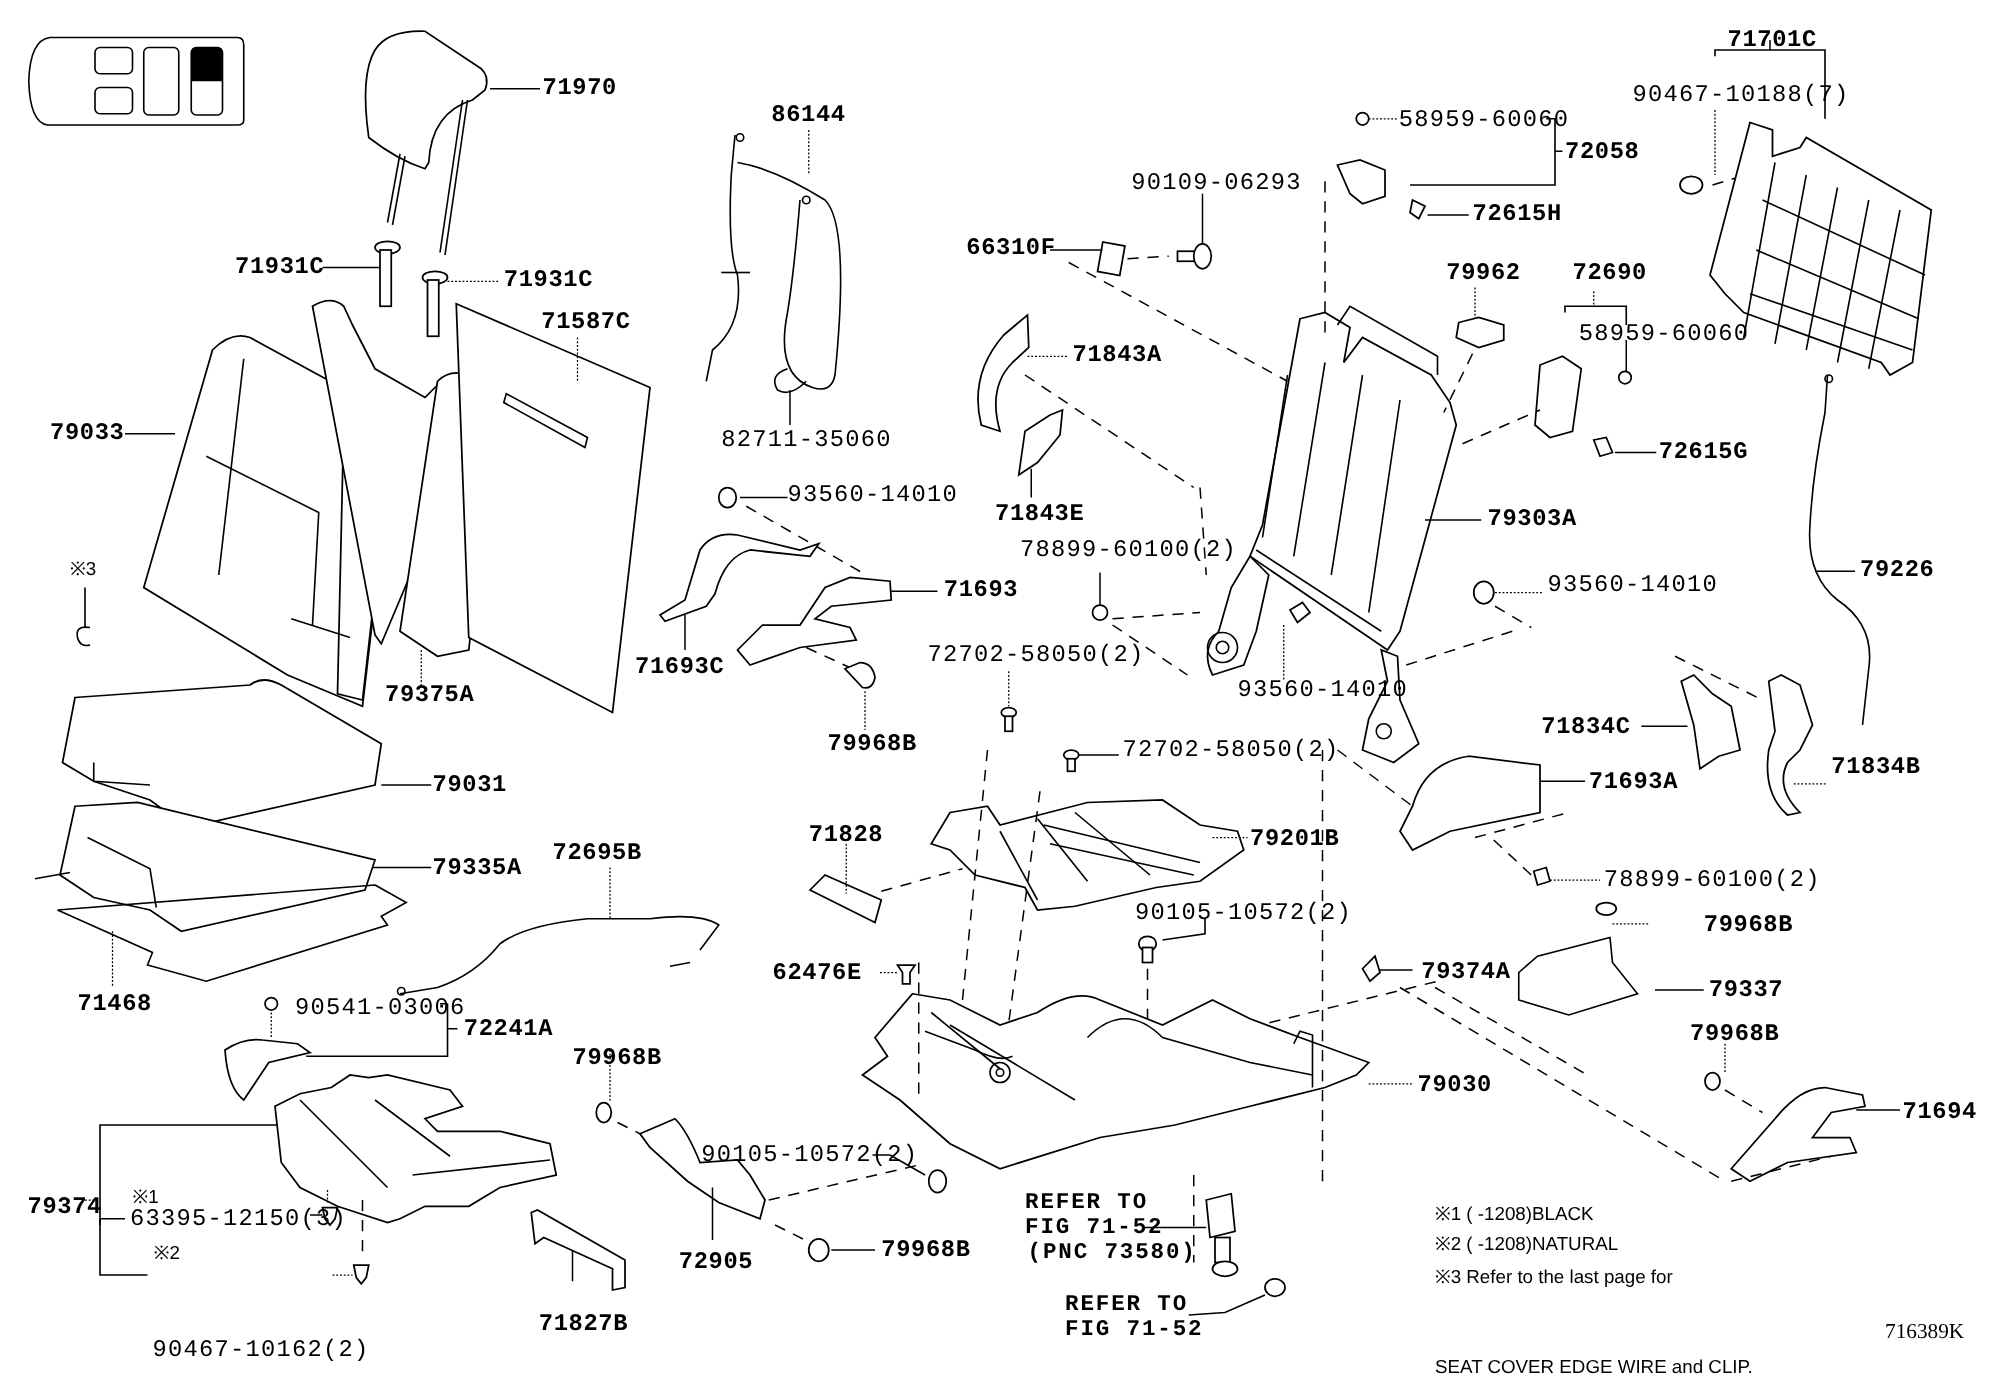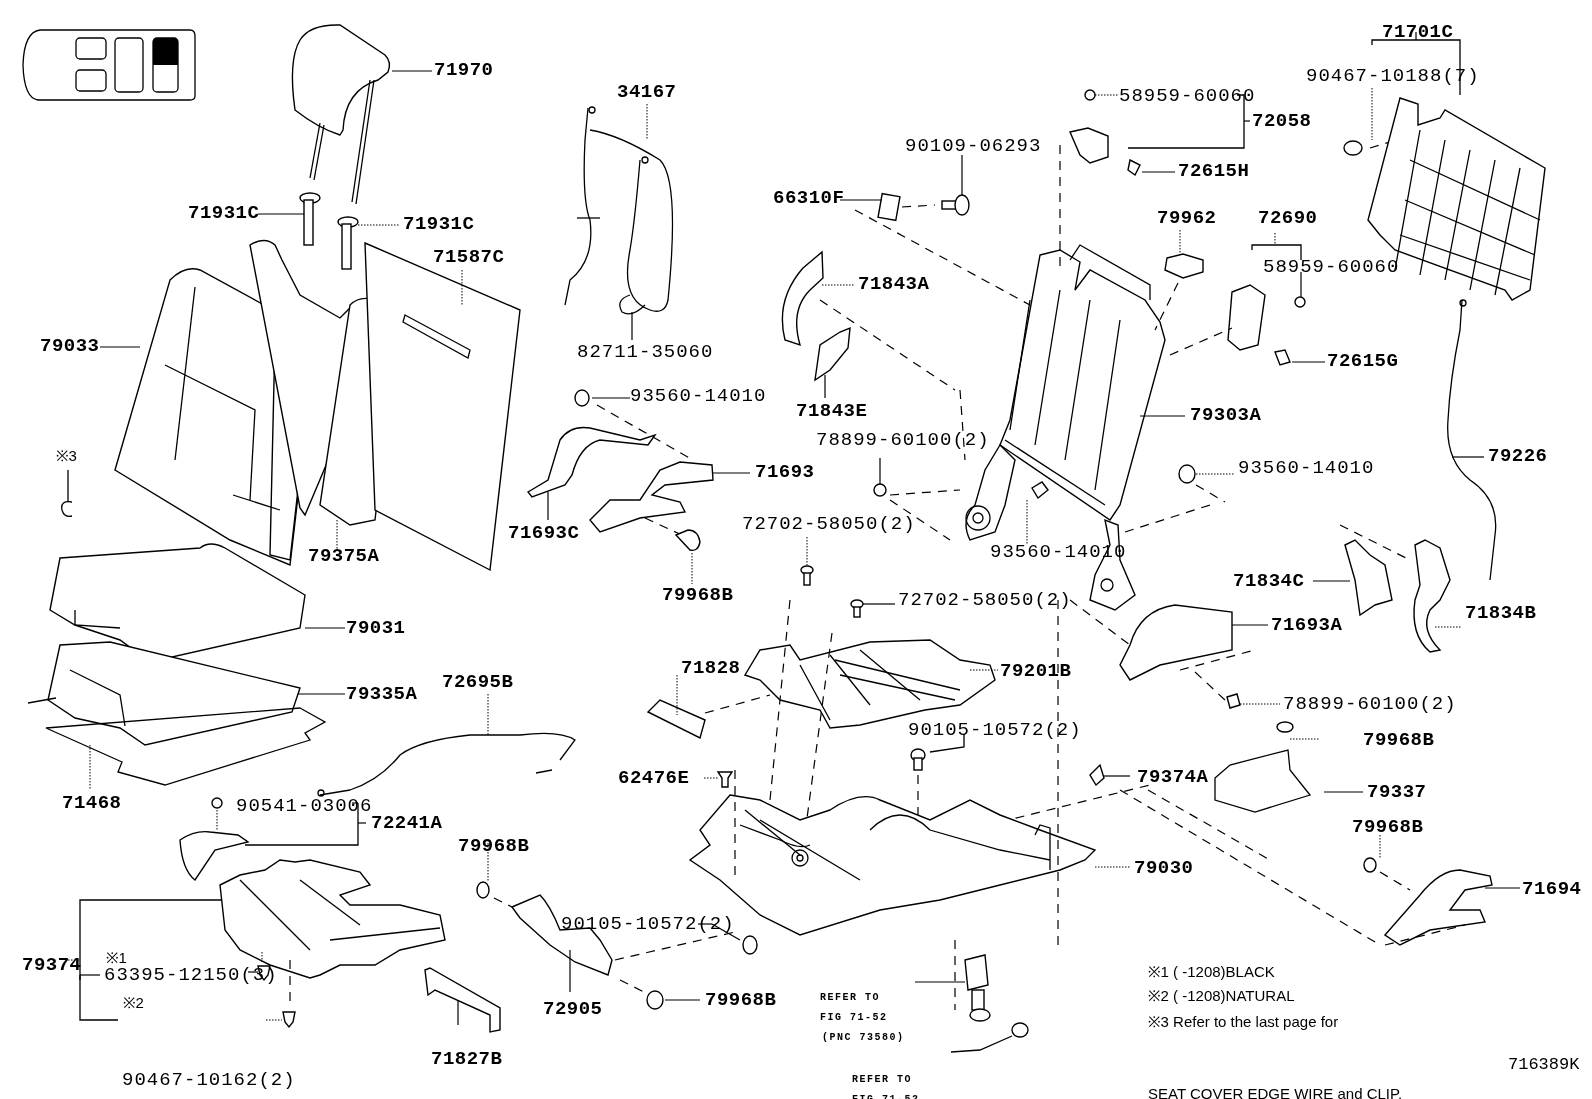--- a/index.html
+++ b/index.html
@@ -1,22 +1,22 @@
 <!DOCTYPE html>
 <html><head>
 <meta charset="utf-8">
 <style>
   html, body { margin:0; padding:0; background:#ffffff; }
   body { width:1592px; height:1099px; position:relative; overflow:hidden; font-family:"DejaVu Sans Mono", monospace; color:#000; }
   #diagram { position:absolute; left:0; top:0; width:1592px; height:1099px; }
   .lbl { position:absolute; font-family:"Liberation Mono", "DejaVu Sans Mono", monospace; font-weight:bold; font-size:19px; line-height:20px; white-space:nowrap; letter-spacing:0.5px; cursor:pointer; }
   .lbl.small { font-size:19px; font-weight:normal; letter-spacing:1px; }
-  .lbl.ref { font-family:"Liberation Mono", "DejaVu Sans Mono", monospace; font-size:10px; font-weight:bold; letter-spacing:1.5px; line-height:20px;margin-top:36px; }
+  .lbl.ref { font-family:"Liberation Mono", "DejaVu Sans Mono", monospace; font-size:18px; font-weight:bold; letter-spacing:1.5px; line-height:20px; }
   .note { position:absolute; font-family:"Liberation Sans", sans-serif; font-size:15px; line-height:20px; white-space:nowrap; }
-  .fig-id { position:absolute; font-family:Liberation Mono, monospace; font-size:17px; }
+  .fig-id { position:absolute; font-family:Liberation Serif, serif; font-size:17px; }
   svg .part { fill:#fff; stroke:#000; stroke-width:1.4; }
   svg .line { fill:none; stroke:#000; stroke-width:1.3; }
   svg .dash { fill:none; stroke:#000; stroke-width:1.2; stroke-dasharray:9 7; }
   svg .leader { fill:none; stroke:#000; stroke-width:1.2; }
   svg .dotted { fill:none; stroke:#000; stroke-width:1; stroke-dasharray:1.5 1.5; }
 </style>
 </head>
 <body>
 
 <svg id="diagram" viewBox="0 0 1592 1099" xmlns="http://www.w3.org/2000/svg">
@@ -353,21 +353,21 @@
     <path class="line" d="M951,1052 L980,1050 L1012,1036"></path>
   </g>
 </svg>
 
 <div class="lbl" style="left:434px;top:60px">71970</div>
 <div class="lbl" style="left:188px;top:203px">71931C</div>
 <div class="lbl" style="left:403px;top:214px">71931C</div>
 <div class="lbl" style="left:433px;top:247px">71587C</div>
 <div class="lbl" style="left:40px;top:336px">79033</div>
 <div class="lbl" style="left:308px;top:546px">79375A</div>
-<div class="lbl" style="left:617px;top:82px">34167</div>
+<div class="lbl" style="left:617px;top:82px">86144</div>
 <div class="lbl small" style="left:577px;top:342px">82711-35060</div>
 <div class="lbl small" style="left:630px;top:386px">93560-14010</div>
 <div class="lbl" style="left:755px;top:462px">71693</div>
 <div class="lbl" style="left:508px;top:523px">71693C</div>
 <div class="lbl" style="left:662px;top:585px">79968B</div>
 <div class="lbl" style="left:773px;top:188px">66310F</div>
 <div class="lbl small" style="left:905px;top:136px">90109-06293</div>
 <div class="lbl" style="left:858px;top:274px">71843A</div>
 <div class="lbl" style="left:796px;top:401px">71843E</div>
 <div class="lbl small" style="left:1119px;top:86px">58959-60060</div>
@@ -386,21 +386,21 @@
 <div class="lbl small" style="left:990px;top:542px">93560-14010</div>
 <div class="lbl small" style="left:742px;top:514px">72702-58050(2)</div>
 <div class="lbl small" style="left:898px;top:590px">72702-58050(2)</div>
 <div class="lbl" style="left:1233px;top:571px">71834C</div>
 <div class="lbl" style="left:1465px;top:603px">71834B</div>
 <div class="lbl" style="left:1271px;top:615px">71693A</div>
 <div class="lbl" style="left:346px;top:618px">79031</div>
 <div class="lbl" style="left:346px;top:684px">79335A</div>
 <div class="lbl" style="left:62px;top:793px">71468</div>
 <div class="lbl" style="left:442px;top:672px">72695B</div>
-<div class="lbl" style="left:681px;top:658px">71828</div>
+<div class="lbl" style="left:647px;top:658px">71828</div>
 <div class="lbl" style="left:1000px;top:661px">79201B</div>
 <div class="lbl small" style="left:908px;top:720px">90105-10572(2)</div>
 <div class="lbl" style="left:618px;top:768px">62476E</div>
 <div class="lbl small" style="left:1283px;top:694px">78899-60100(2)</div>
 <div class="lbl" style="left:1363px;top:730px">79968B</div>
 <div class="lbl" style="left:1137px;top:767px">79374A</div>
 <div class="lbl" style="left:1367px;top:782px">79337</div>
 <div class="lbl" style="left:1352px;top:817px">79968B</div>
 <div class="lbl" style="left:1522px;top:879px">71694</div>
 <div class="lbl" style="left:1134px;top:858px">79030</div>

